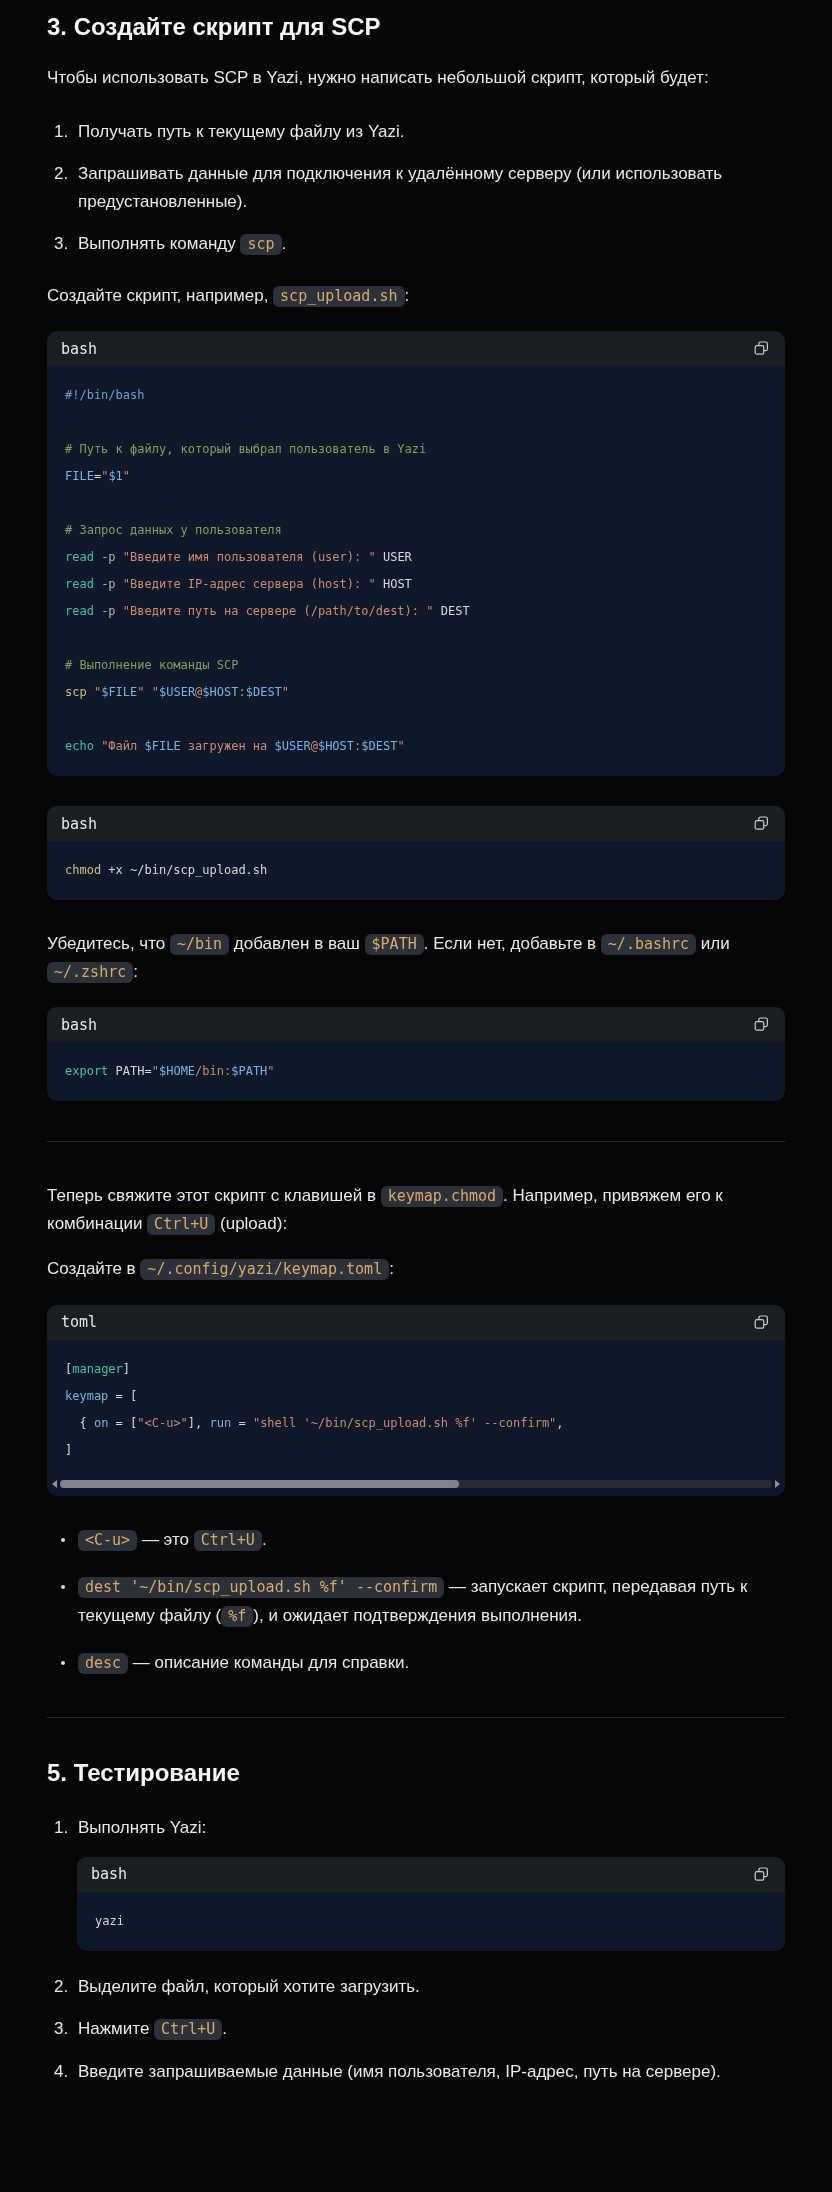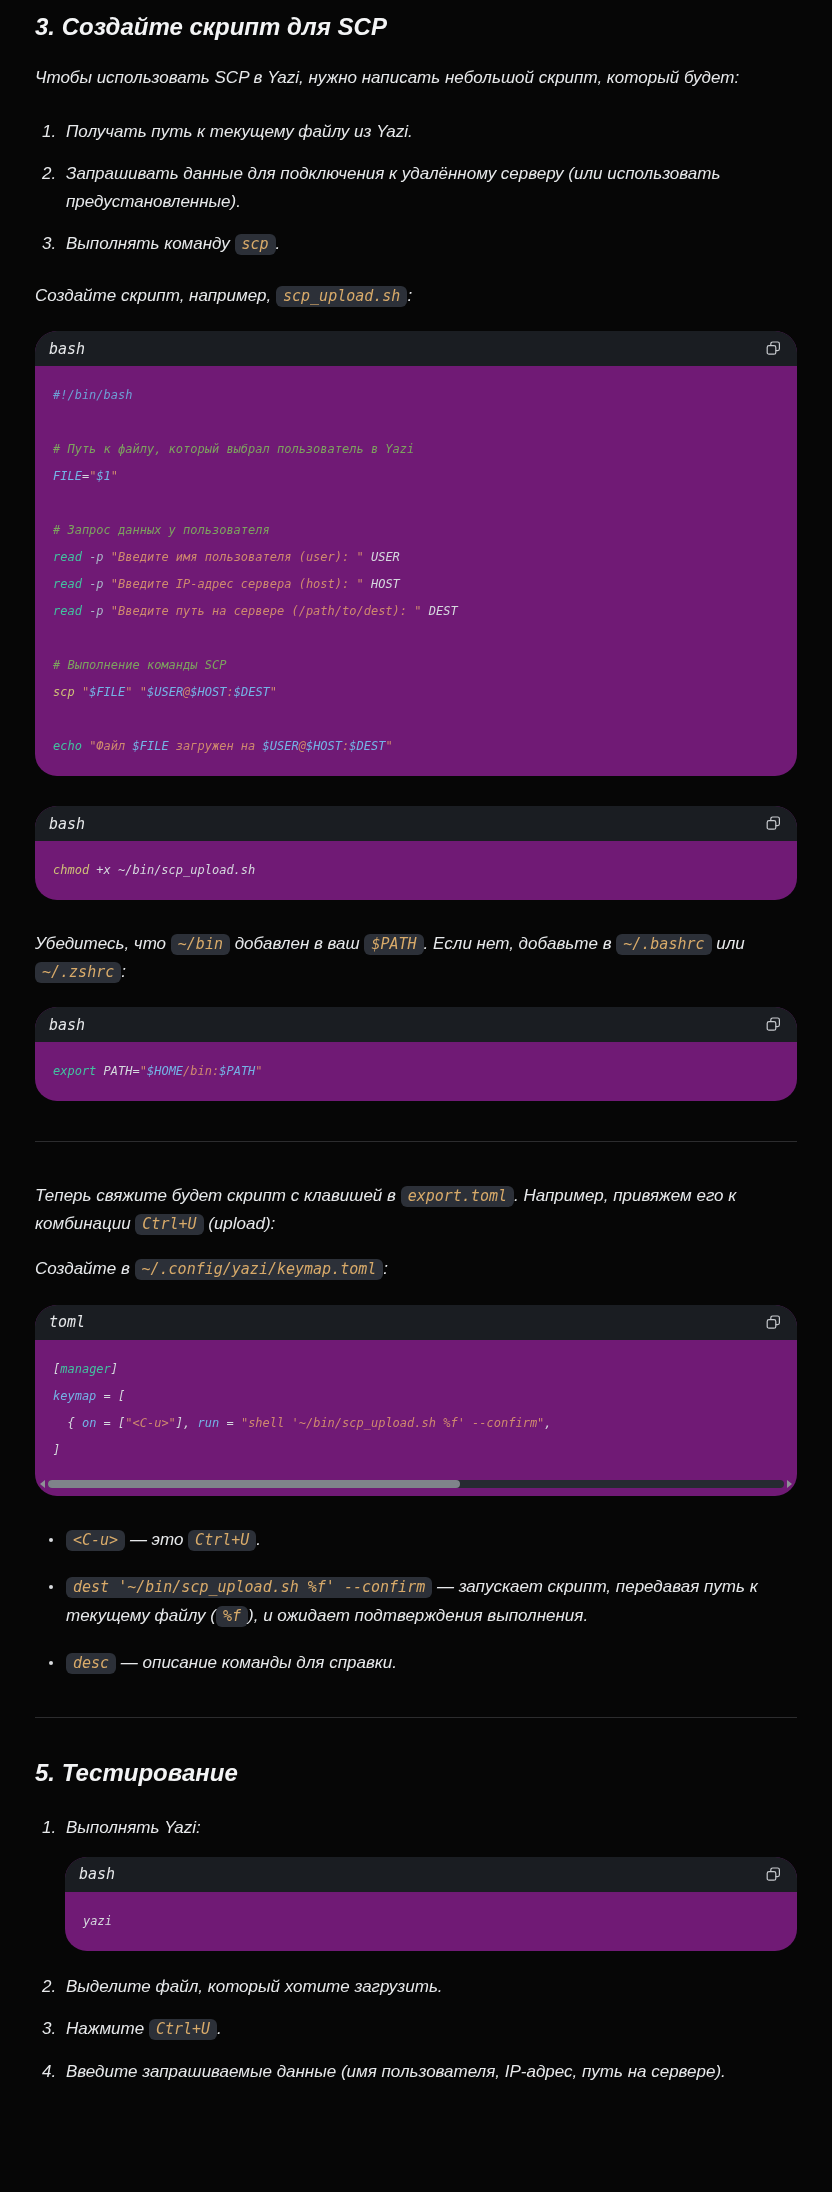--- a/index.html
+++ b/index.html
@@ -3,21 +3,21 @@
 <meta charset="utf-8">
 <style>
   * { box-sizing: border-box; }
   html, body { margin: 0; padding: 0; }
   body {
     width: 832px; height: 2192px; overflow: hidden;
     background: #060606; color: #e7e9eb;
     font-family: "Liberation Sans", sans-serif;
     font-size: 17px;
   }
-  .content { padding: 12px 35px 0; font-style: italic; }
+  .content { padding: 12px 47px 0; }
 
   .h3 { font-size: 24px; line-height: 1.25; font-weight: 700; color: #f3f4f5; margin: 0 0 22px; }
   .h3.later { margin-top: 6px; }
   .para { margin: 18px 0; line-height: 1.62; }
 
   .olist { margin: 26px 0 24px; }
   .oli { display: flex; margin: 15px 0; line-height: 1.62; padding-left: 7px; }
   .oli .num { flex: none; width: 24px; }
   .oli .txt { flex: 1; }
 
@@ -25,21 +25,21 @@
   .bli { display: flex; margin: 18px 0; line-height: 1.7; padding-left: 14px; }
   .dot { flex: none; width: 4px; height: 4px; border-radius: 50%; background: #d9dbde; margin: 12px 13px 0 0; }
   .bli .txt { flex: 1; }
 
   .ic {
     font-family: "DejaVu Sans Mono", monospace; font-size: 15px;
     background: #2c3038; color: #d9ab6a;
     padding: 1px 7px 2px; border-radius: 6px; white-space: nowrap;
   }
 
-  .codeblock { border-radius: 22px; overflow: hidden; margin: 22px 0 30px; background: #701a75; }
+  .codeblock { border-radius: 10px; overflow: hidden; margin: 22px 0 30px; background: #0f172a; }
   .code-header { display: flex; justify-content: space-between; align-items: center; background: #1a1d22; padding: 8px 14px; }
   .code-lang { font-family: "DejaVu Sans Mono", monospace; font-size: 15px; color: #e6e8ea; }
   .copy-btn { background: none; border: none; padding: 2px; margin: 0; cursor: pointer; display: flex; align-items: center; }
   .code-body {
     padding: 16px 18px; font-family: "DejaVu Sans Mono", monospace;
     font-size: 12px; line-height: 27px; color: #d5d9de;
     white-space: pre; overflow: hidden;
   }
   .code-line { min-height: 27px; }
 
@@ -124,21 +124,21 @@
           <rect x="4.8" y="1" width="8.6" height="8.6" rx="1.8" fill="none" stroke="#c7cace" stroke-width="1.2"></rect>
           <rect x="1.2" y="4.6" width="8.6" height="8.6" rx="1.8" fill="#1a1d22" stroke="#c7cace" stroke-width="1.2"></rect>
         </svg>
       </button>
     </div>
     <div class="code-body"><div class="code-line"><span class="tok-builtin">export</span><span class="tok-plain"> PATH=</span><span class="tok-string">"</span><span class="tok-variable">$HOME</span><span class="tok-string">/bin:</span><span class="tok-variable">$PATH</span><span class="tok-string">"</span></div></div>
   </div>
 
   <hr class="divider">
 
-  <p class="para"><span>Теперь свяжите будет скрипт с клавишей в </span><code class="ic">export.toml</code><span>. Например, привяжем его к комбинации </span><code class="ic">Ctrl+U</code><span> (upload):</span></p>
+  <p class="para"><span>Теперь свяжите этот скрипт с клавишей в </span><code class="ic">keymap.chmod</code><span>. Например, привяжем его к комбинации </span><code class="ic">Ctrl+U</code><span> (upload):</span></p>
   <p class="para"><span>Создайте в </span><code class="ic">~/.config/yazi/keymap.toml</code><span>:</span></p>
 
   <div class="codeblock">
     <div class="code-header">
       <span class="code-lang">toml</span>
       <button class="copy-btn">
         <svg width="15" height="15" viewBox="0 0 15 15">
           <rect x="4.8" y="1" width="8.6" height="8.6" rx="1.8" fill="none" stroke="#c7cace" stroke-width="1.2"></rect>
           <rect x="1.2" y="4.6" width="8.6" height="8.6" rx="1.8" fill="#1a1d22" stroke="#c7cace" stroke-width="1.2"></rect>
         </svg>

